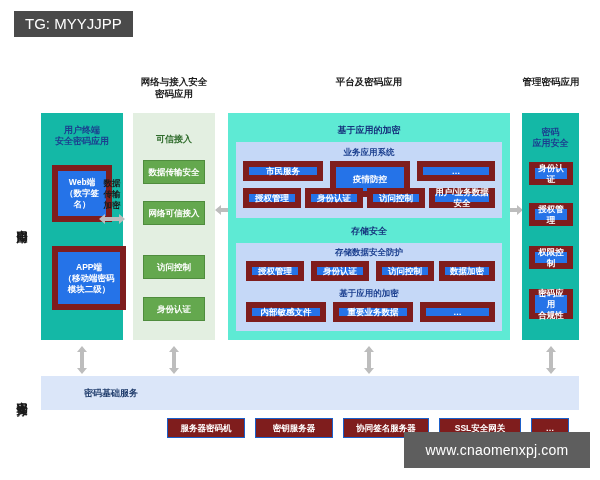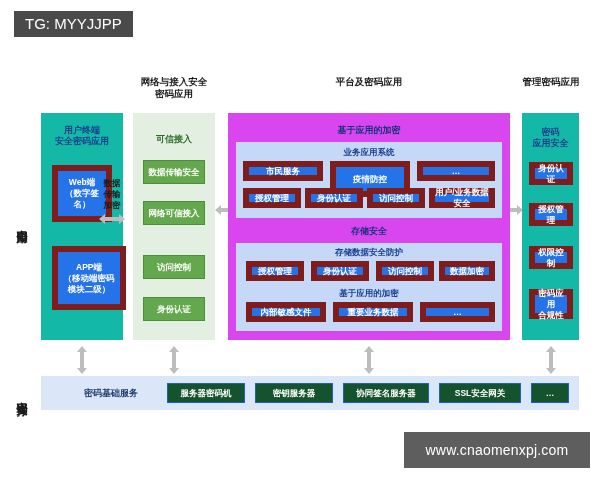--- a/index.html
+++ b/index.html
@@ -46,21 +46,21 @@
     writing-mode:vertical-rl;
     text-orientation:upright;
     letter-spacing:1px;
     text-align:center;
   }
 
   
   .panel{position:absolute;box-sizing:border-box;}
   .panel-blue{background:#14b8a6;}
   .panel-green{background:#e3efe1;}
-  .panel-plat{background:#d946ef;}
+  .panel-plat{background:#5eead4;}
 
   .panel-title{
     position:absolute;left:0;right:0;
     text-align:center;
     font-size:9px;font-weight:bold;color:#1b3f8f;
     line-height:11px;
   }
   .panel-title.green{color:#2f6b2b;}
 
   
@@ -68,21 +68,21 @@
     position:absolute;box-sizing:border-box;
     display:flex;align-items:center;justify-content:center;
     text-align:center;
     font-size:8.5px;font-weight:bold;
     line-height:11px;
     color:#ffffff;
     white-space:pre-line;
   }
   .chip-blue{background:#2573e8;border:6px solid #7f1d1d;}
   .chip-green{background:#64a84e;border:1px solid #4f8c3d;}
-  .chip-bottom{background:#14532d;border:1px solid #1b5fc9;}
+  .chip-bottom{background:#7f1d1d;border:1px solid #1b5fc9;margin-top:35px;}
   .chip-plain{
     background:transparent;border:none;color:#24406f;
     font-weight:bold;
   }
 
   
   .subpanel{position:absolute;box-sizing:border-box;background:#c5d8f7;}
   .sub-title{
     position:absolute;left:0;right:0;text-align:center;
     font-size:8.5px;font-weight:bold;color:#1b3f8f;line-height:10px;

